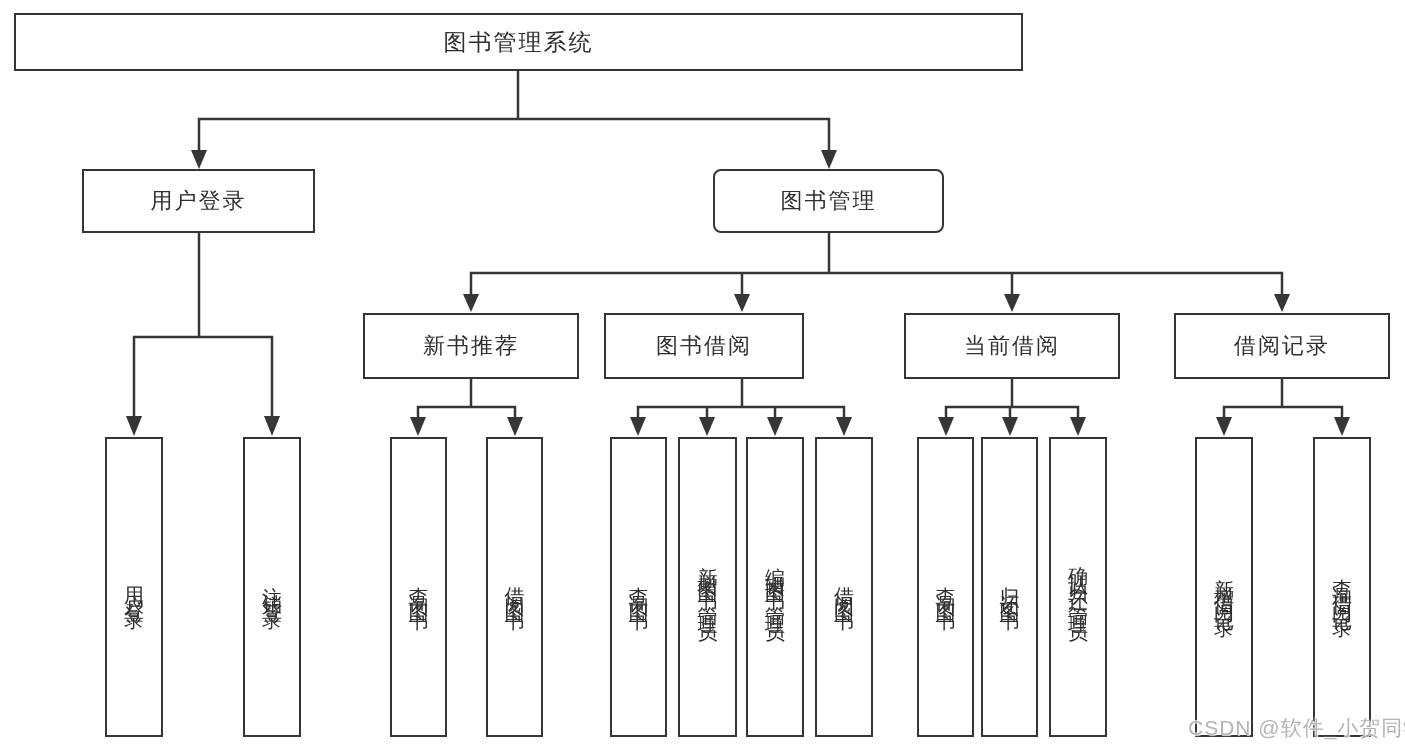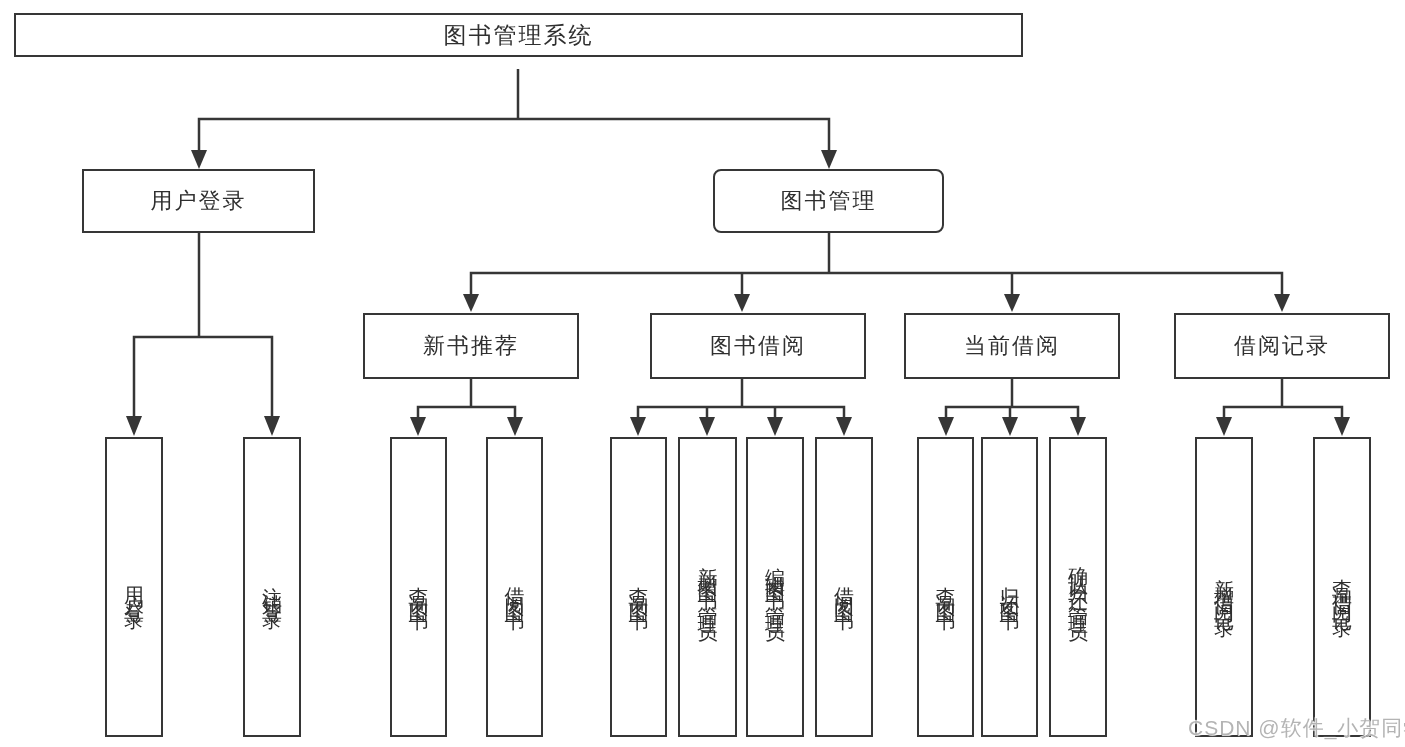--- a/index.html
+++ b/index.html
@@ -50,25 +50,25 @@
   }
   .leaf span{
     writing-mode:vertical-rl;
     text-orientation:mixed;
     font-size:20px;
     letter-spacing:8px;
     line-height:1.05;
     white-space:nowrap;
   }
   
-  #root          {left:14px;  top:13px;  width:1009px; height:44px;}
+  #root          {left:14px;  top:13px;  width:1009px; height:58px;}
   #user-login    {left:82px;  top:169px; width:233px;  height:64px;}
   #book-mgmt     {left:713px; top:169px; width:231px;  height:64px;border-radius:8px;}
   #new-book-rec  {left:363px; top:313px; width:216px;  height:66px;font-family:Liberation Serif, serif;}
-  #book-borrow   {left:650px; top:313px; width:216px;  height:66px;}
+  #book-borrow   {left:604px; top:313px; width:200px;  height:66px;}
   #current-borrow{left:904px; top:313px; width:216px;  height:66px;}
   #borrow-records{left:1174px;top:313px; width:216px;  height:66px;}
   #ul-login   {left:105px; top:437px; width:58px; height:300px;}
   #ul-logout  {left:243px; top:437px; width:58px; height:300px;}
   #nb-query   {left:390px; top:437px; width:57px; height:300px;}
   #nb-borrow  {left:486px; top:437px; width:57px; height:300px;}
   #bb-query   {left:610px; top:437px; width:57px; height:300px;}
   #bb-add     {left:678px; top:437px; width:59px; height:300px;}
   #bb-edit    {left:746px; top:437px; width:58px; height:300px;}
   #bb-borrow  {left:815px; top:437px; width:58px; height:300px;}

